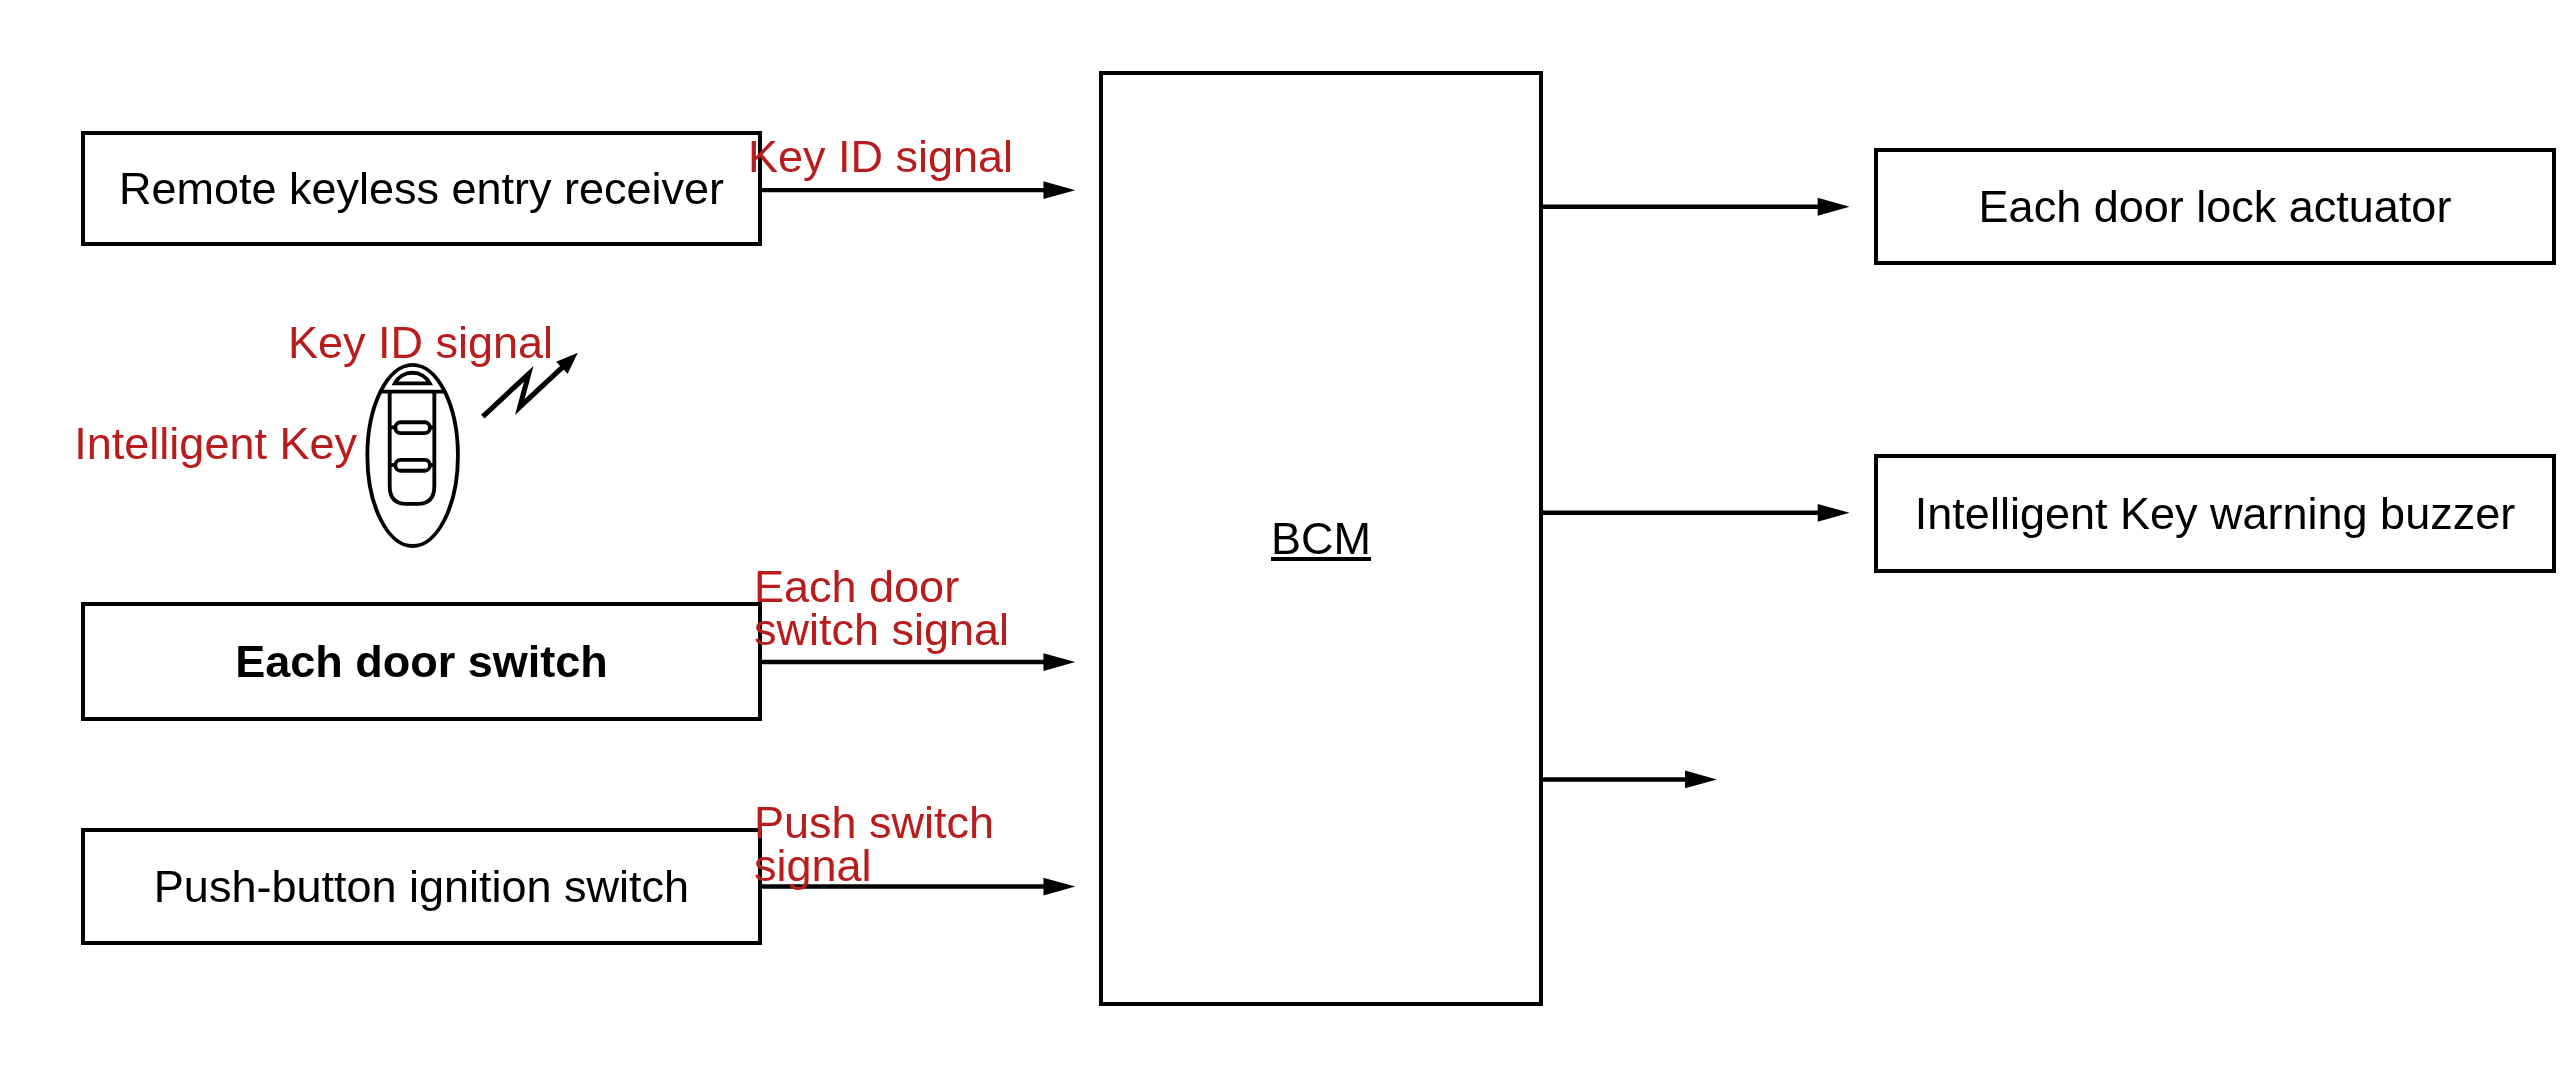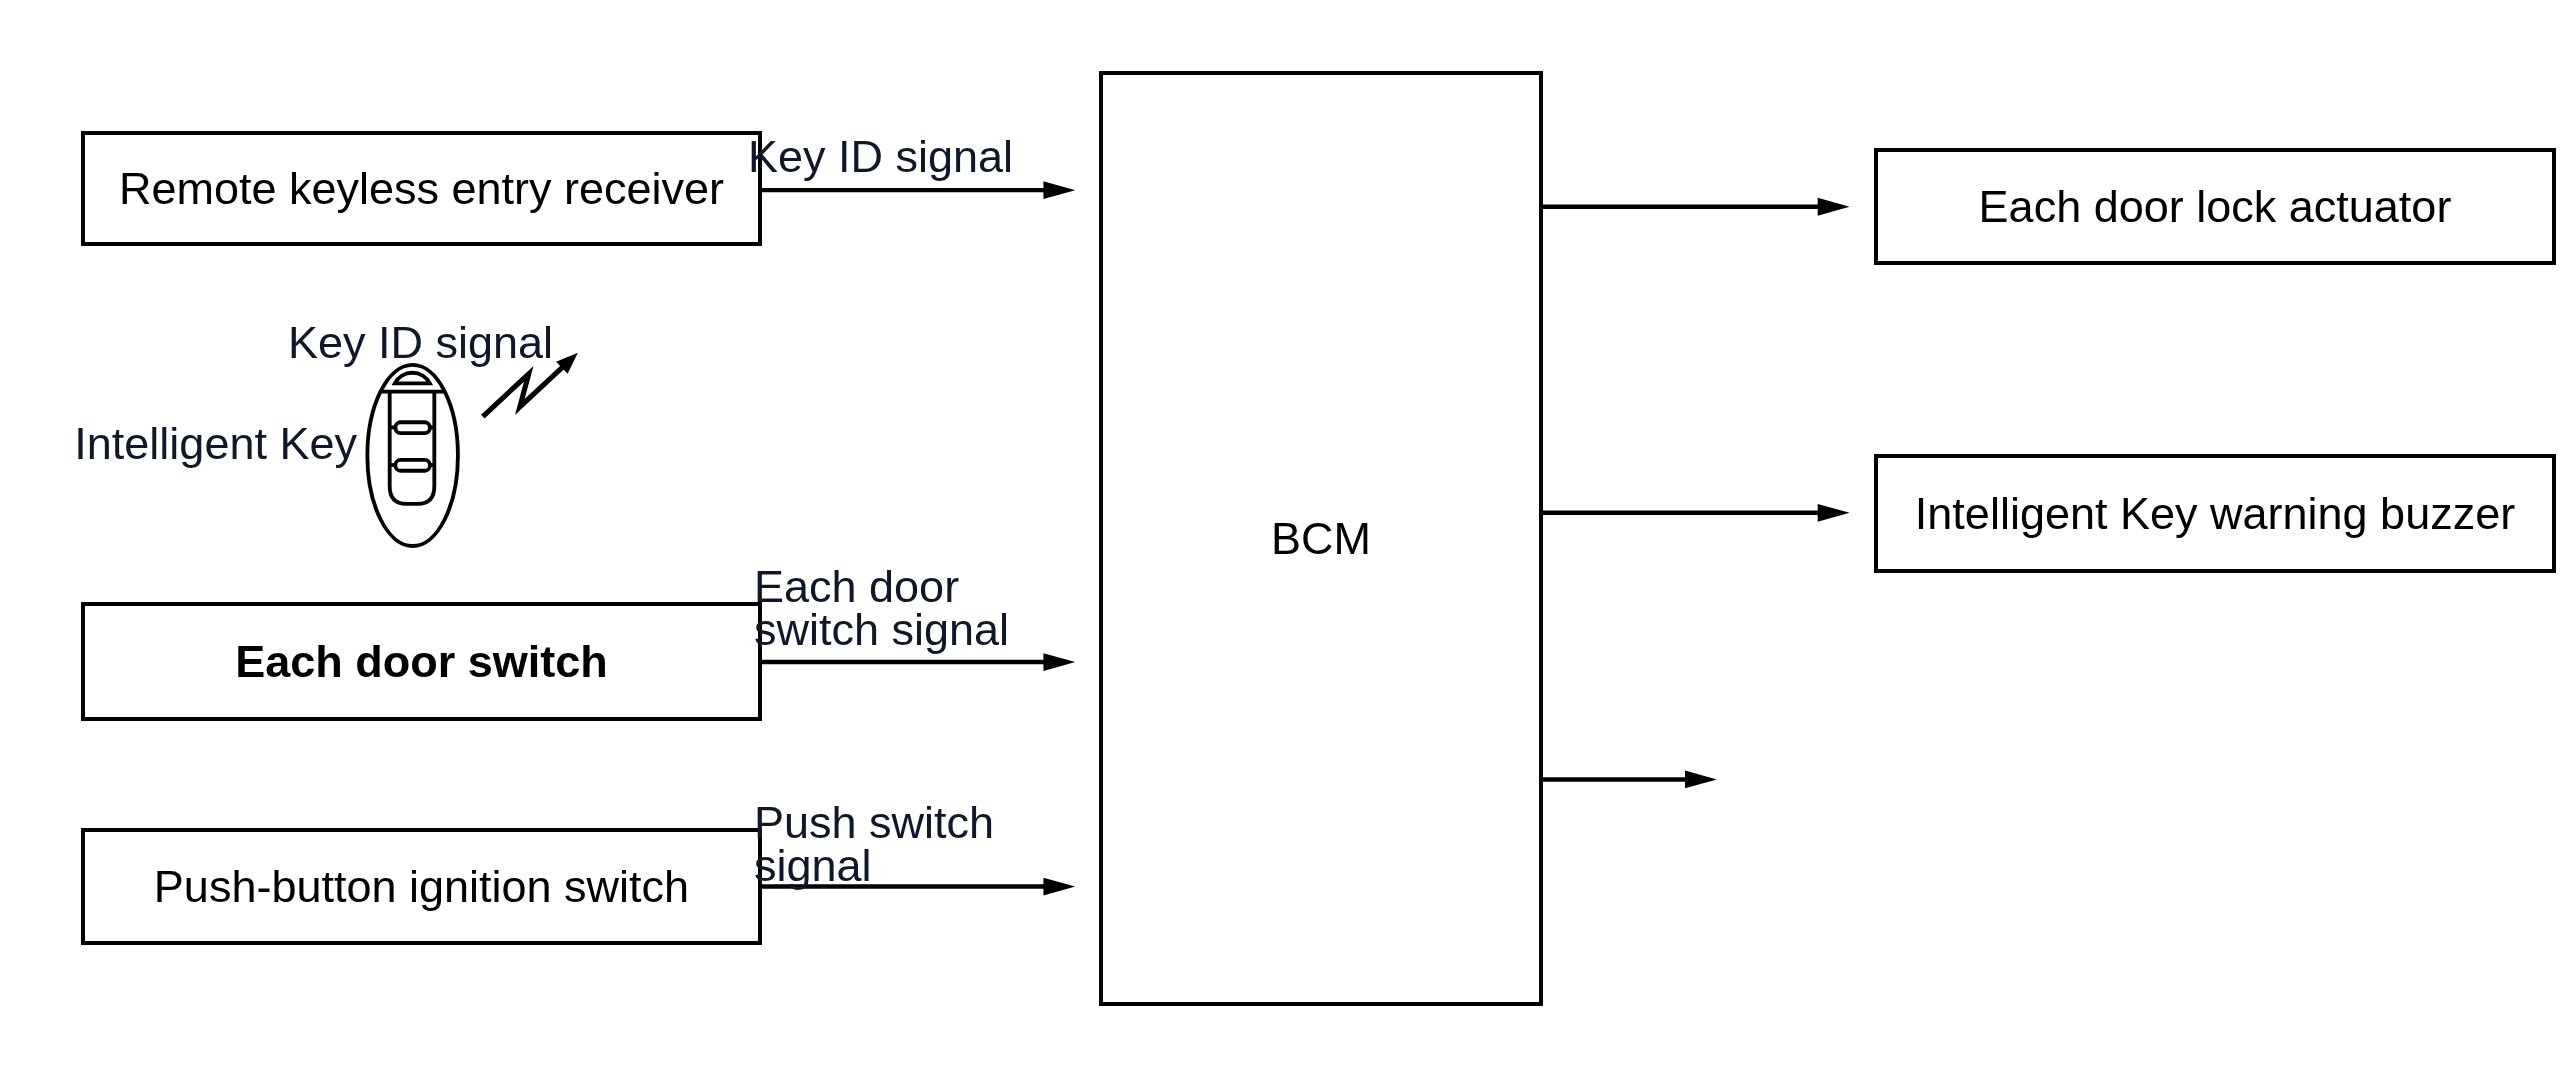--- a/index.html
+++ b/index.html
@@ -36,31 +36,31 @@
     line-height: 1.1;
     box-sizing: border-box;
     margin-left: 24px;
   }
   .node span { display: block; }
   
   .node-remote   { left: 57px;  top: 131px; width: 681px; height: 115px; }
   .node-doorsw   { left: 57px;  top: 602px; width: 681px; height: 119px; font-weight: bold; }
   .node-pushign  { left: 57px;  top: 828px; width: 681px; height: 117px; }
   
-  .node-bcm      { left: 1075px; top: 71px; width: 444px; height: 935px; }
+  .node-bcm      { left: 1075px; top: 71px; width: 444px; height: 935px; text-decoration: underline; }
   
   .node-lockact  { left: 1850px; top: 148px; width: 682px; height: 117px; align-items: center; }
   .node-buzzer   { left: 1850px; top: 454px; width: 682px; height: 119px; }
 
   .lbl {
     position: absolute;
     font-size: 45px;
     line-height: 43px;
     white-space: pre-line;
-    color: #0f172a;
+    color: #b91c1c;
   }
   .lbl-keyid-bcm   { left: 748px; top: 135px; }
   .lbl-doorsignal  { left: 754px; top: 565px; }
   .lbl-pushsignal  { left: 754px; top: 793px; margin-top: 8px; }
   .lbl-keyid-fob   { left: 288px;  top: 321px; }
   .lbl-intkey      { right: 2219px; left: auto; top: 422px; text-align: right; white-space: nowrap; }
   .lbl-toturn      { left: 1733px; top: 754px; line-height: 55px; }
 
   svg line, svg polyline, svg path, svg ellipse, svg rect { vector-effect: none; }
 </style>

